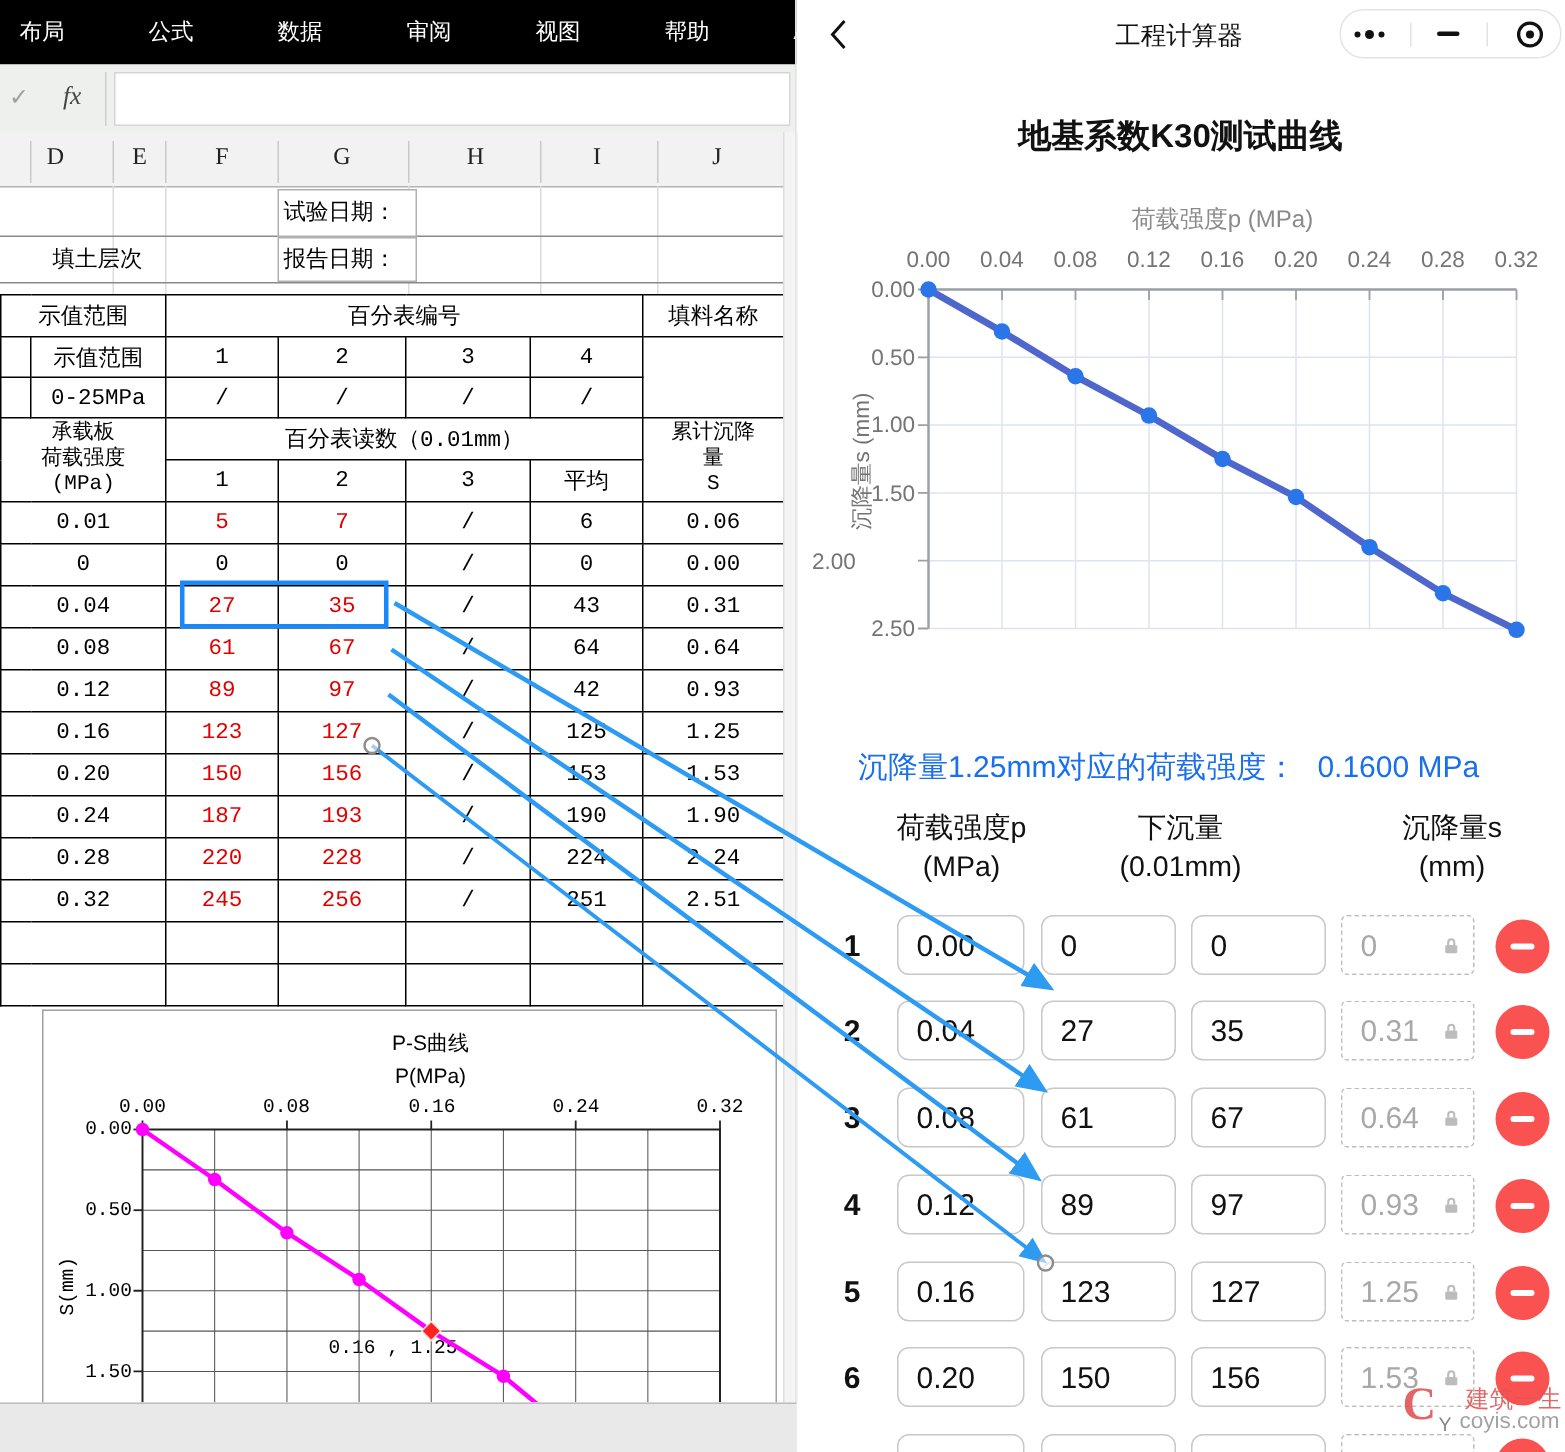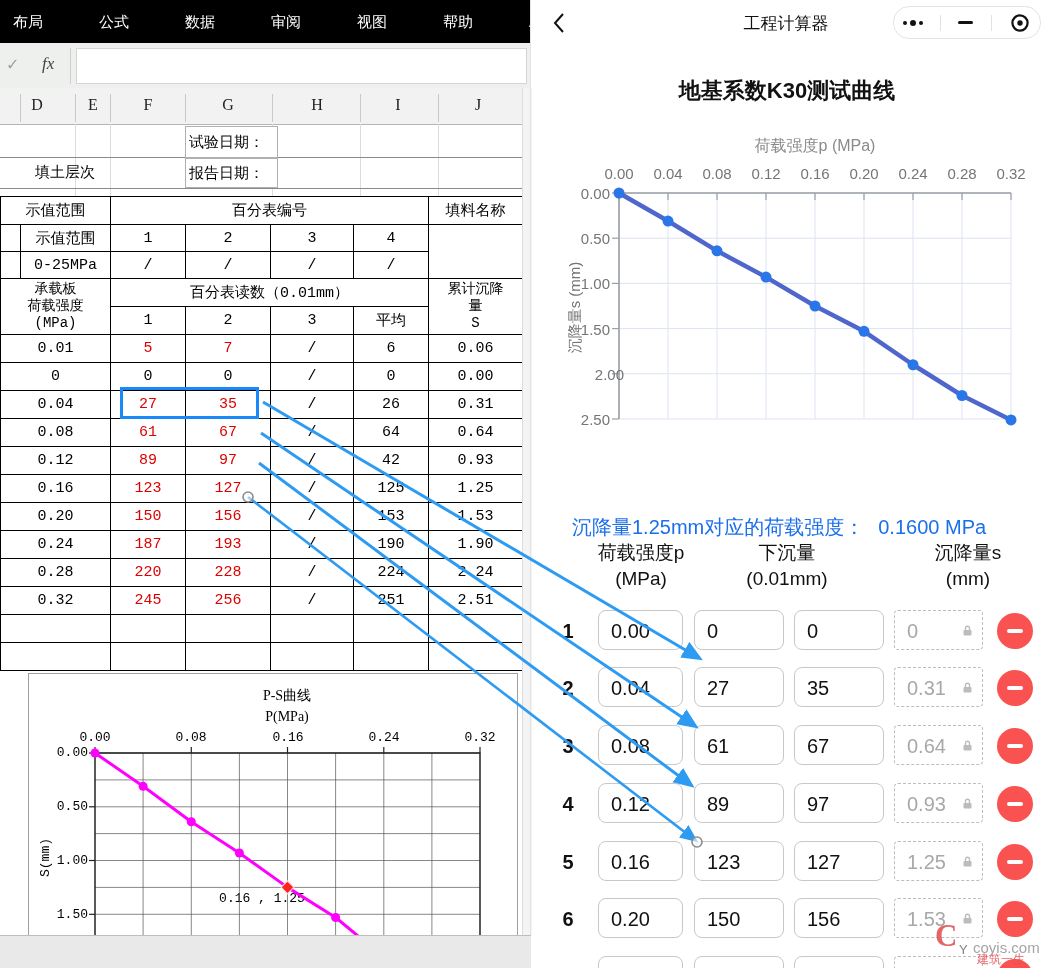--- a/index.html
+++ b/index.html
@@ -27,21 +27,21 @@
   #excel-table{left:0;top:196px;border-collapse:collapse;table-layout:fixed;
                font-family:"Liberation Mono","DejaVu Sans Mono",monospace;}
   #excel-table td{border:1.5px solid #000;text-align:center;font-size:15px;color:#000;padding:0;overflow:hidden;}
   #excel-table td.red{color:#e00000;}
   #excel-table td.small{font-size:14px;line-height:1.22;}
   #selection-box{left:120px;top:387px;width:133px;height:26px;border:3px solid #1989fa;z-index:40;}
   
   #excel-chart-frame{left:28px;top:673px;width:488px;height:262px;background:#fff;
                      border:1px solid #a0a0a0;border-bottom:none;}
   #excel-chart-svg{left:0;top:672px;z-index:10;}
-  .xl-chart-text{font-family:Liberation Serif, serif;color:#000;font-size:14px;text-align:center;}
+  .xl-chart-text{font-family:Liberation Sans, sans-serif;color:#000;font-size:14px;text-align:center;}
   .xl-tick{font-family:"Liberation Mono","DejaVu Sans Mono",monospace;color:#000;font-size:13px;}
   #xl-ylabel{transform:rotate(-90deg);}
   #gray-band{left:0;top:935px;width:531px;height:33px;background:#e9e9e9;border-top:1px solid #bdbdbd;z-index:20;}
   #sheet-scrollbar{left:522px;top:88px;width:9px;height:847px;background:#f4f4f4;border-left:1px solid #ddd;}
   #pane-divider{left:530px;top:0;width:1px;height:968px;background:#e3e3e3;z-index:5;}
 
   
   #app-nav{left:531px;top:0;width:512px;height:44px;background:#fff;}
   #nav-title{left:656px;top:12px;width:260px;text-align:center;font-size:17px;color:#111;font-weight:500;}
   #capsule{left:893px;top:6px;width:146px;height:31px;border:1px solid #e4e4e4;border-radius:16px;
@@ -67,21 +67,21 @@
   .inp.locked{left:363px;width:89px;border:1.5px dashed #bdbdbd;border-radius:4px;color:#a8a8a8;}
   .lock-svg{position:absolute;right:8px;top:13px;}
   .minus-btn{position:absolute;left:466px;top:3px;width:36px;height:36px;border-radius:50%;background:#fa5151;}
   .minus-bar{position:absolute;left:10px;top:16px;width:16px;height:3.5px;border-radius:2px;background:#fff;}
 
   
   #watermark{left:933px;top:918px;width:110px;height:46px;z-index:60;opacity:.9;}
   #wm-logo{position:absolute;left:2px;top:0;font-size:31px;font-weight:bold;color:#e25555;
            font-family:"Liberation Serif",serif;}
   #wm-sub{position:absolute;left:26px;top:24px;font-size:13px;color:#777;}
-  #wm-line1{position:absolute;left:44px;top:5px;font-size:12px;color:#e25555;white-space:nowrap;margin-top:28px;}
+  #wm-line1{position:absolute;left:44px;top:5px;font-size:16px;color:#e25555;white-space:nowrap;}
   #wm-line2{position:absolute;left:40px;top:21px;font-size:15px;color:#9a9a9a;white-space:nowrap;}
 
   #arrows{left:0;top:0;z-index:50;pointer-events:none;}
   svg{display:block;}
 </style>
 </head>
 <body>
 
 <div id="root">
 
@@ -195,21 +195,21 @@
       <td>0</td>
       <td>/</td>
       <td>0</td>
       <td>0.00</td>
     </tr>
     <tr style="height:28px">
       <td colspan="2">0.04</td>
       <td class="red">27</td>
       <td class="red">35</td>
       <td>/</td>
-      <td>26</td>
+      <td>43</td>
       <td>0.31</td>
     </tr>
     <tr style="height:28px">
       <td colspan="2">0.08</td>
       <td class="red">61</td>
       <td class="red">67</td>
       <td>/</td>
       <td>64</td>
       <td>0.64</td>
     </tr>
@@ -413,25 +413,25 @@
   <div class="app-tick abs" style="left:742px;top:165px;width:48px;text-align:center">0.12</div>
   <div class="app-tick abs" style="left:791px;top:165px;width:48px;text-align:center">0.16</div>
   <div class="app-tick abs" style="left:840px;top:165px;width:48px;text-align:center">0.20</div>
   <div class="app-tick abs" style="left:889px;top:165px;width:48px;text-align:center">0.24</div>
   <div class="app-tick abs" style="left:938px;top:165px;width:48px;text-align:center">0.28</div>
   <div class="app-tick abs" style="left:987px;top:165px;width:48px;text-align:center">0.32</div>
   <div class="app-tick abs" style="left:562px;top:185px;width:48px;text-align:right">0.00</div>
   <div class="app-tick abs" style="left:562px;top:230px;width:48px;text-align:right">0.50</div>
   <div class="app-tick abs" style="left:562px;top:275px;width:48px;text-align:right">1.00</div>
   <div class="app-tick abs" style="left:562px;top:321px;width:48px;text-align:right">1.50</div>
-  <div class="app-tick abs" style="left:576px;top:366px;width:48px;text-align:right">2.00</div>
+  <div class="app-tick abs" style="left:532px;top:366px;width:48px;text-align:center">2.00</div>
   <div class="app-tick abs" style="left:562px;top:411px;width:48px;text-align:right">2.50</div>
   <div id="app-ylabel" class="app-tick abs" style="left:510px;top:298px;width:130px">沉降量s (mm)</div>
 
-  <div class="result-line abs" style="left:572px;top:514px">
+  <div class="result-line abs" style="left:572px;top:498px">
     <span>沉降量1.25mm对应的荷载强度：</span><span class="result-value">0.1600 MPa</span>
   </div>
 
   <div class="app-col-header abs" style="left:583px;width:116px">荷载强度p
 (MPa)</div>
   <div class="app-col-header abs" style="left:727px;width:120px">下沉量
 (0.01mm)</div>
   <div class="app-col-header abs" style="left:913px;width:110px">沉降量s
 (mm)</div>
 

